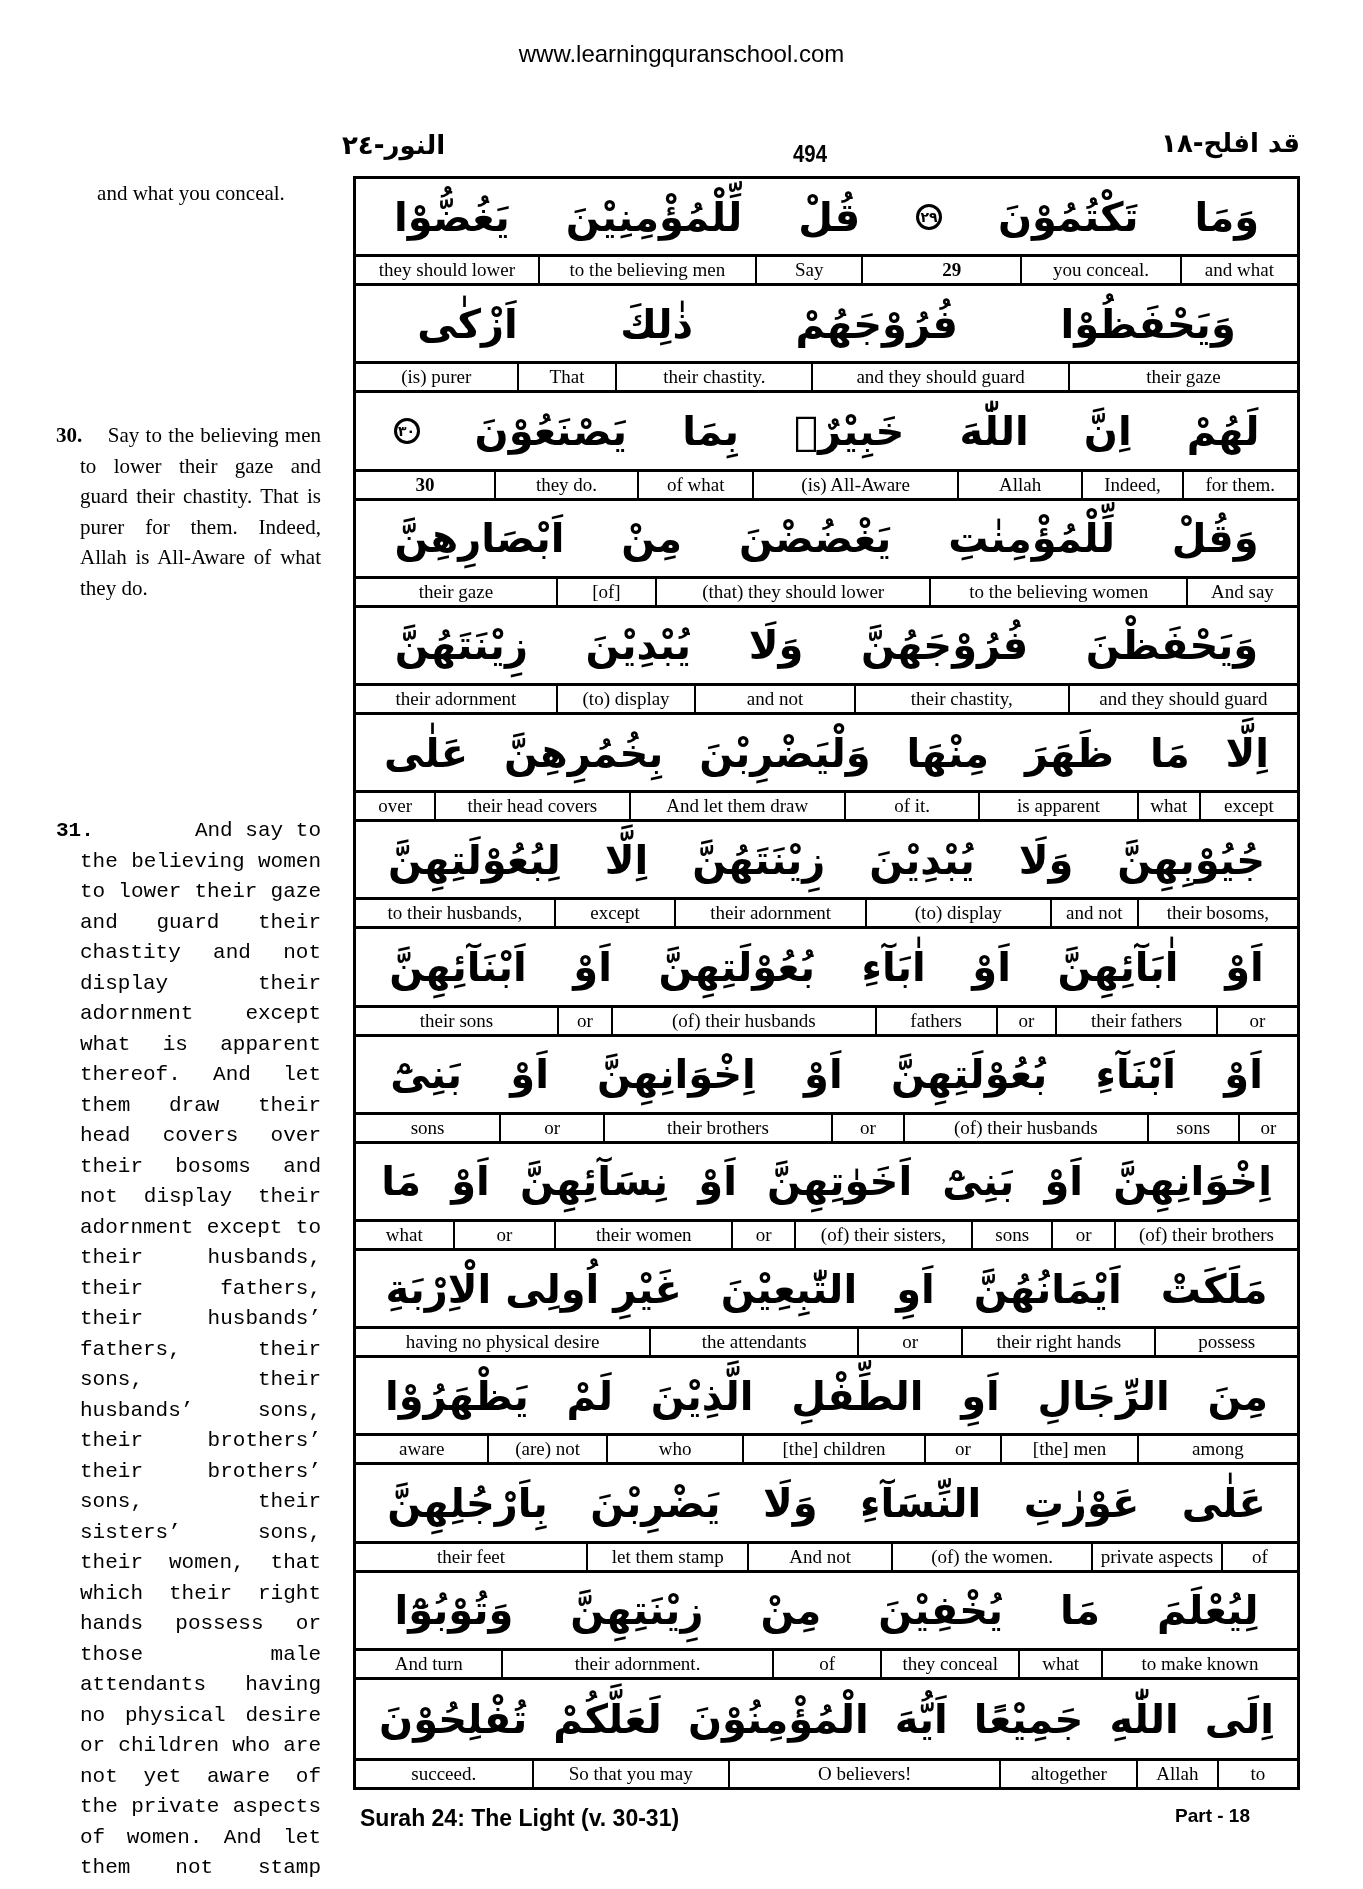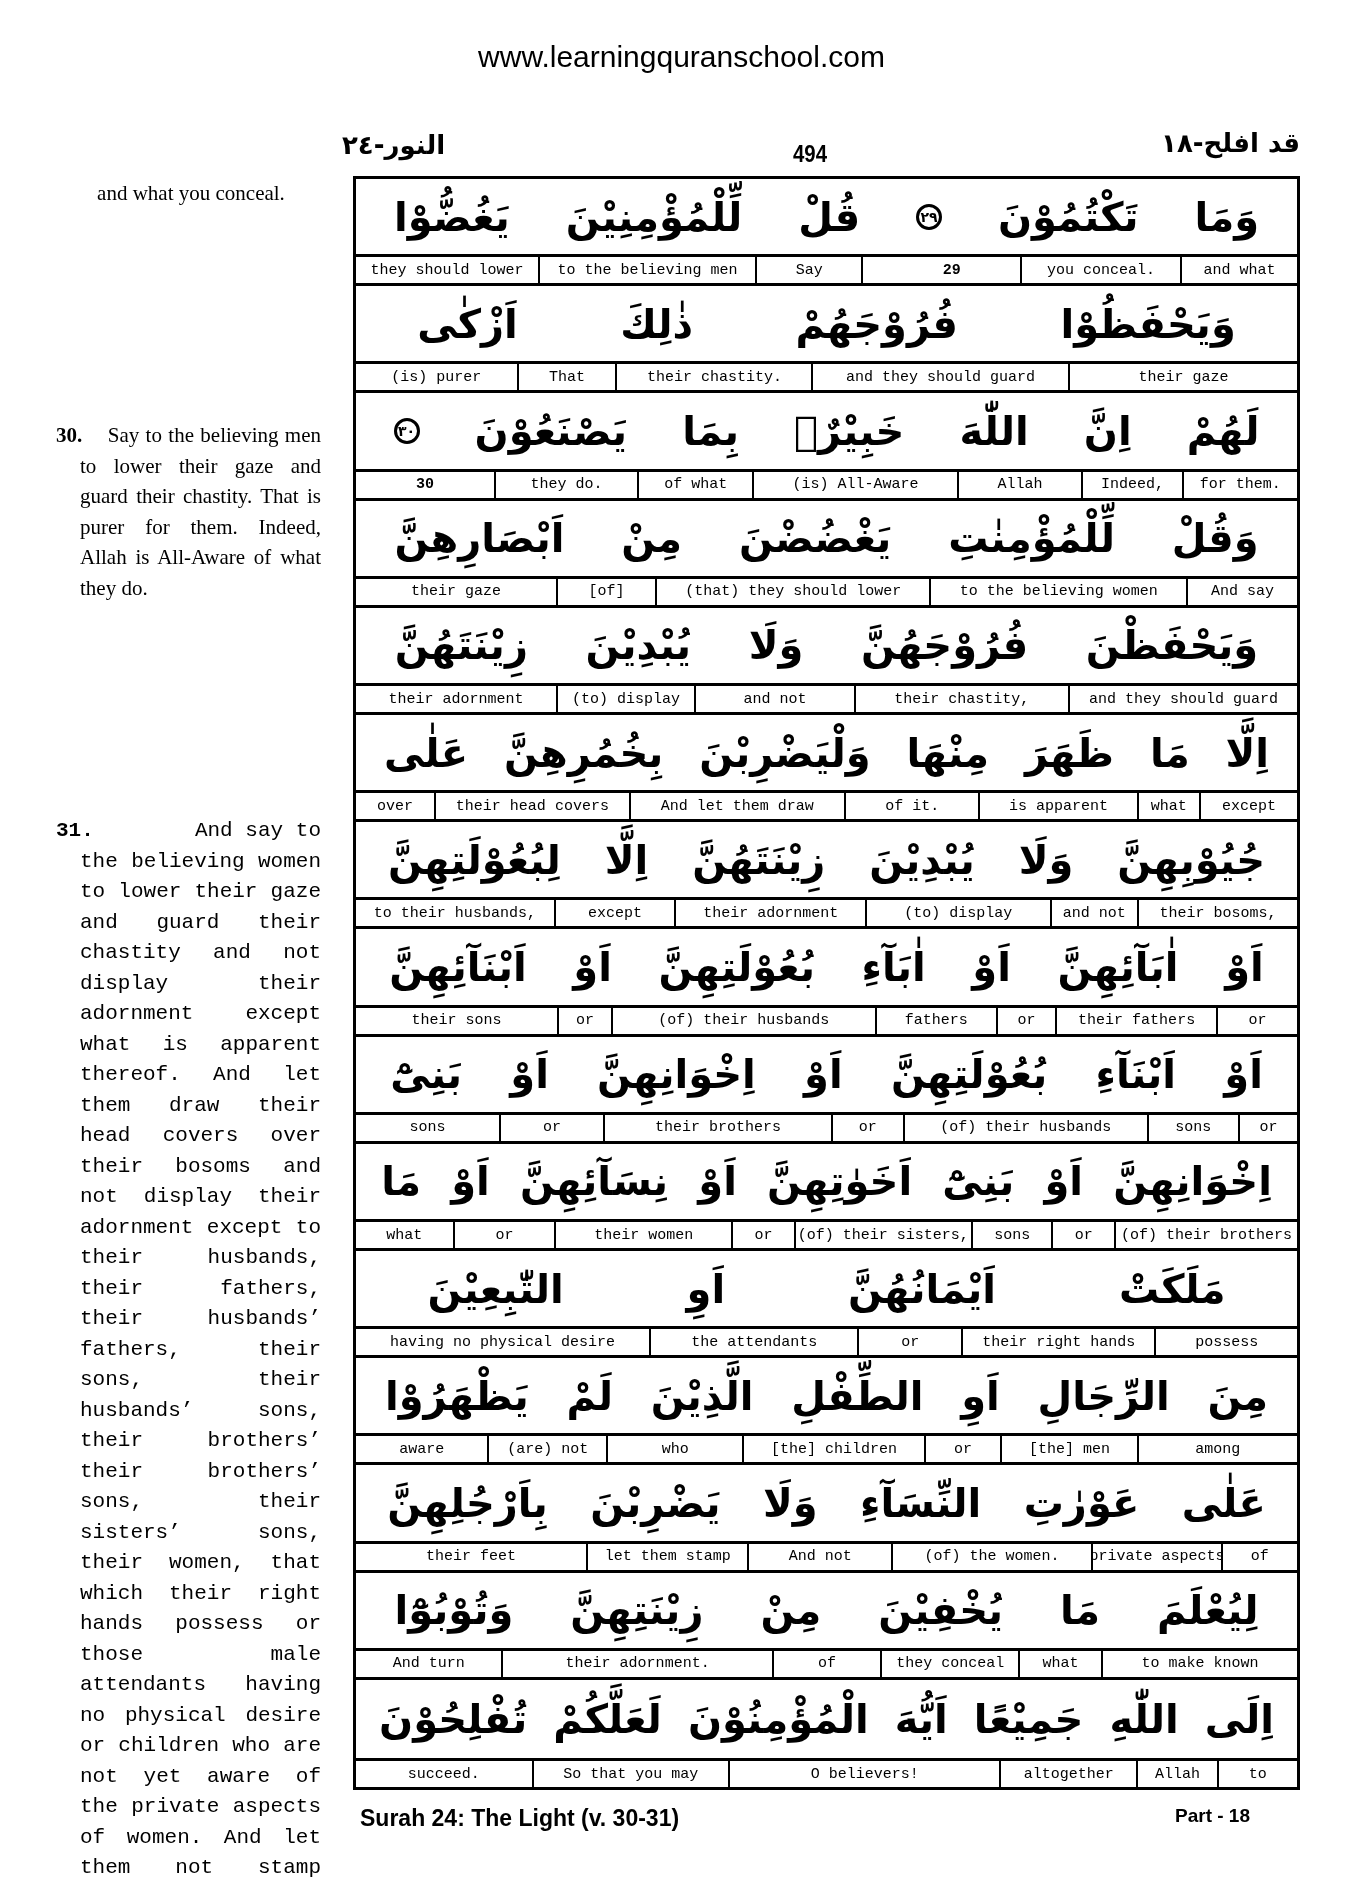--- a/index.html
+++ b/index.html
@@ -1,18 +1,18 @@
 <!DOCTYPE html>
 <html><head>
 <meta charset="utf-8">
 <style>
   html, body { margin:0; padding:0; background:#ffffff; }
   body { width:1363px; height:1889px; position:relative; overflow:hidden; color:#000; }
   .site-url { position:absolute; left:0; width:1363px; top:40px; text-align:center;
-    font-family:"Liberation Sans", sans-serif; font-size:30px; }
+    font-family:"Liberation Sans", sans-serif; font-size:24px; }
   .hdr-left { position:absolute; left:342px; top:130px; font-family:"DejaVu Sans", sans-serif;
     font-size:26px; font-weight:bold; direction:rtl; }
   .hdr-page { position:absolute; left:790px; top:140px; font-family:"Liberation Sans", sans-serif;
     font-size:24px; font-weight:bold; transform:scaleX(0.85); }
   .hdr-right { position:absolute; right:63px; top:128px; font-family:"DejaVu Sans", sans-serif;
     font-size:26px; font-weight:bold; direction:rtl; }
 
   .side { position:absolute; left:56px; width:265px; font-family:"Liberation Serif", serif;
     font-size:21px; line-height:30.5px; text-align:justify; }
   .side .num { font-weight:bold; }
@@ -22,21 +22,21 @@
   .side p { margin:0; text-indent:-24px; padding-left:24px; }
 
   .frame { position:absolute; left:353px; top:176px; width:947px; height:1614px;
     border:3px solid #000; box-sizing:border-box; display:flex; flex-direction:column; }
   .row { flex:1; display:flex; flex-direction:column; }
   .ar { flex:1; display:flex; flex-direction:row-reverse; align-items:center;
     justify-content:space-around; direction:rtl; padding:0 10px;
     font-family:"DejaVu Sans", sans-serif; font-size:40px; font-weight:bold; }
   .ar span { white-space:nowrap; }
   .gl { height:26px; display:flex; border-top:3px solid #000; border-bottom:3px solid #000;
-    font-family:Liberation Mono, monospace; font-size:15px; }
+    font-family:Liberation Serif, serif; font-size:19px; }
   .row:last-child .gl { border-bottom:none; }
   .gl .cell { border-left:2px solid #000; display:flex; align-items:center; justify-content:center;
     white-space:nowrap; overflow:hidden; transform-origin:center; }
   .gl .cell:first-child { border-left:none; }
   .gl .cell.bold { font-weight:bold; }
   .marker { display:inline-flex; width:26px; height:26px; border:3px solid #000; border-radius:50%;
     align-items:center; justify-content:center; font-size:14px; font-weight:bold; box-sizing:border-box; }
 
   .footer-left { position:absolute; left:360px; top:1805px; font-family:"Liberation Sans", sans-serif;
     font-size:23px; font-weight:bold; }
@@ -244,20 +244,21 @@
         <div class="cell" style="flex: 100 1 0px;">or</div>
         <div class="cell" style="flex: 300 1 0px;">(of) their brothers</div>
       </div>
     </div>
     <div class="row">
       <div class="ar" style="flex-direction: row;">
         <span>مَلَكَتْ</span>
         <span>اَيْمَانُهُنَّ</span>
         <span>اَوِ</span>
         <span>التّٰبِعِيْنَ</span>
+        <span>غَيْرِ اُولِى الْاِرْبَةِ</span>
       </div>
       <div class="gl">
         <div class="cell" style="flex: 490 1 0px;">having no physical desire</div>
         <div class="cell" style="flex: 345 1 0px;">the attendants</div>
         <div class="cell" style="flex: 170 1 0px;">or</div>
         <div class="cell" style="flex: 320 1 0px;">their right hands</div>
         <div class="cell" style="flex: 235 1 0px;">possess</div>
       </div>
     </div>
     <div class="row">

